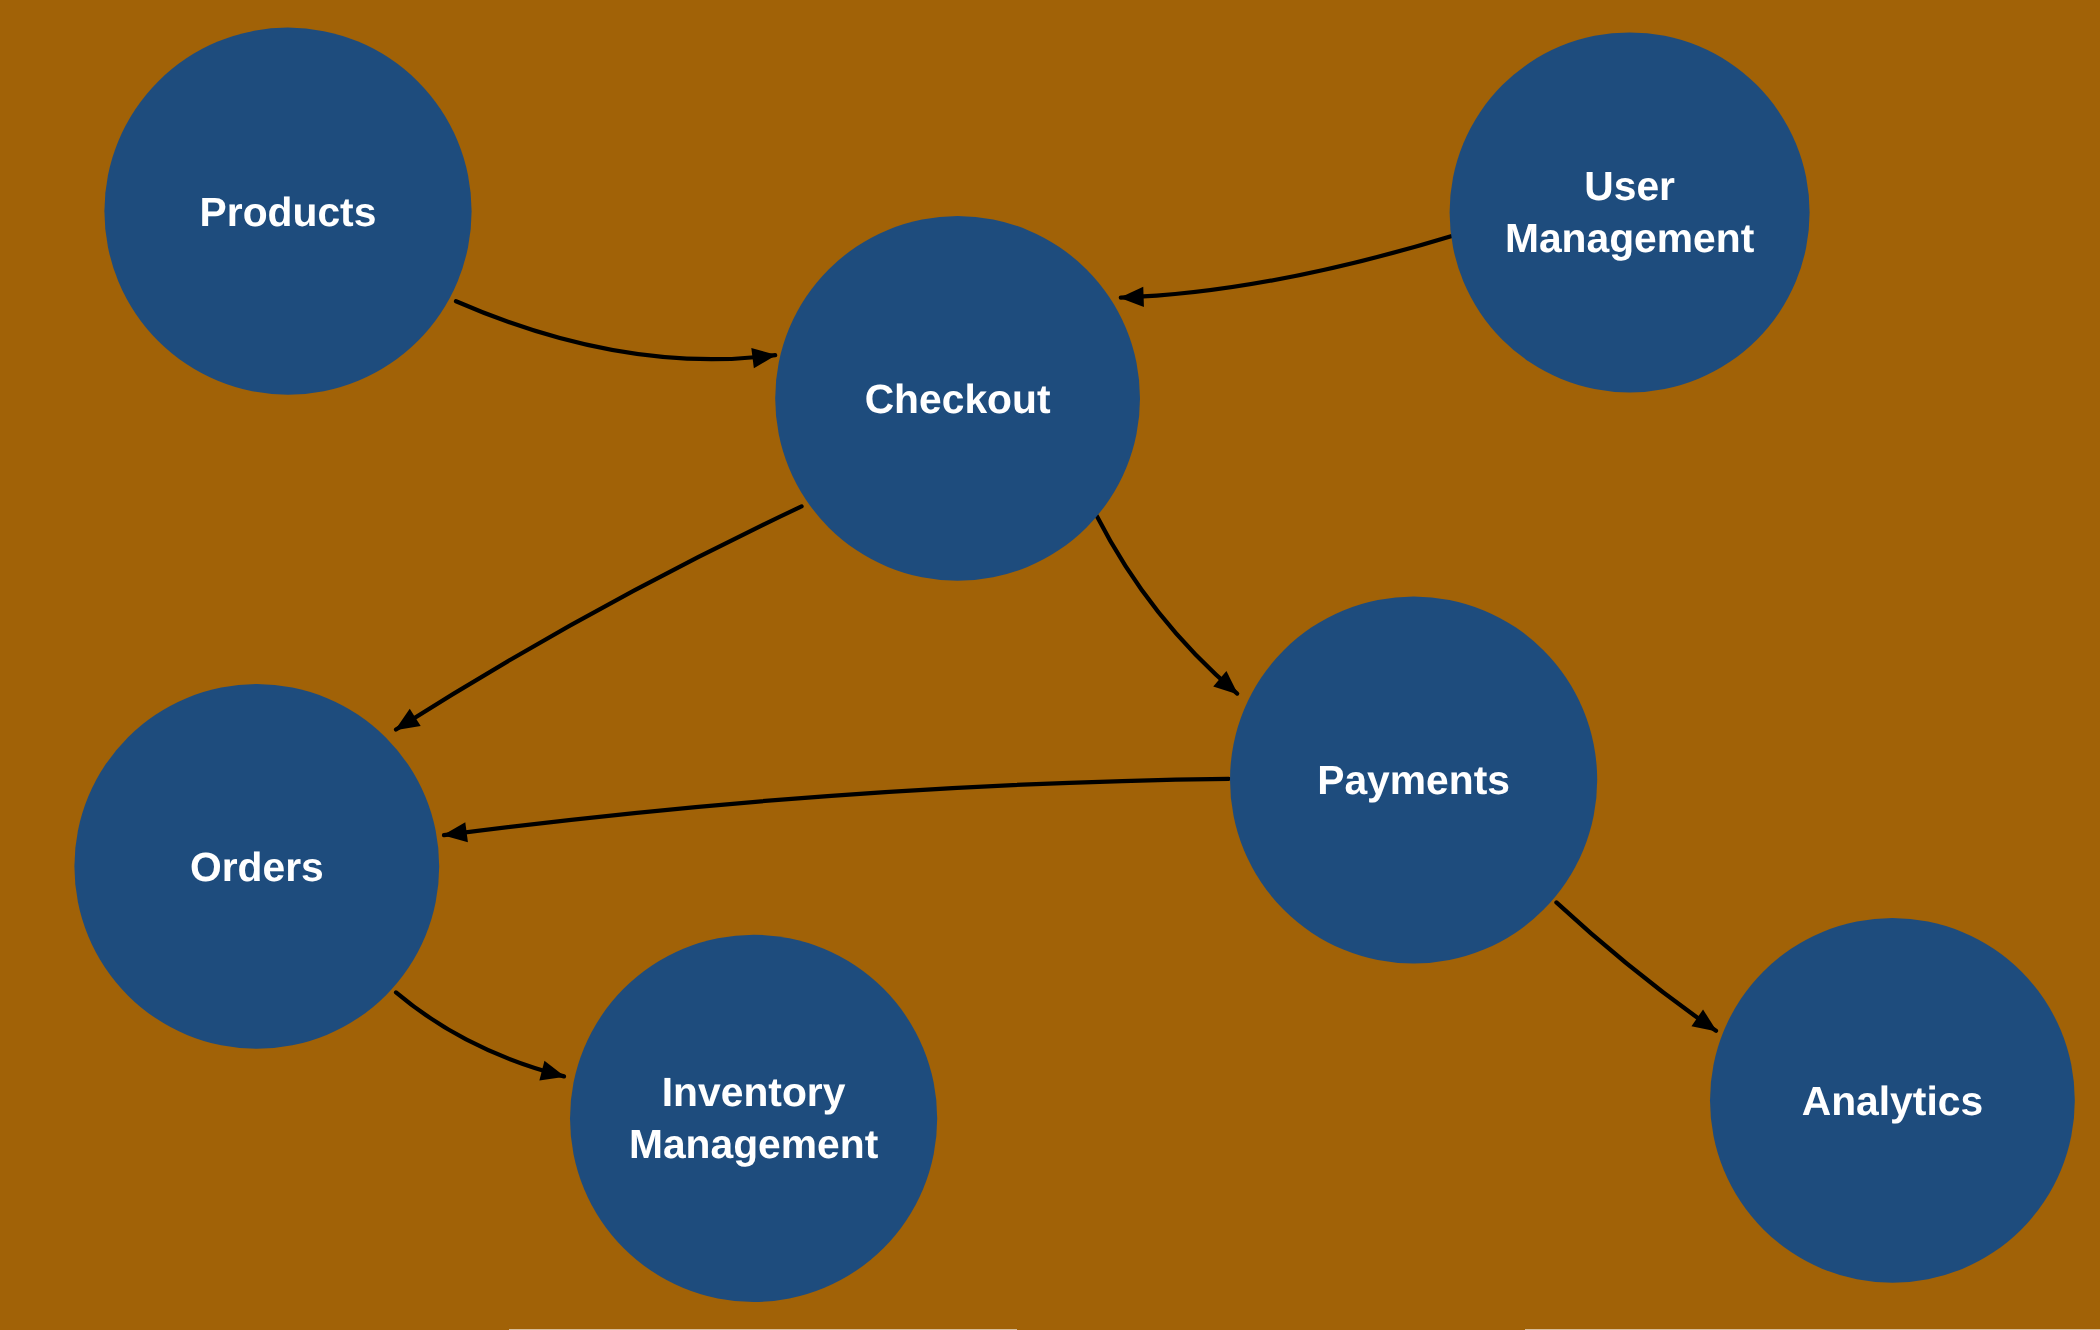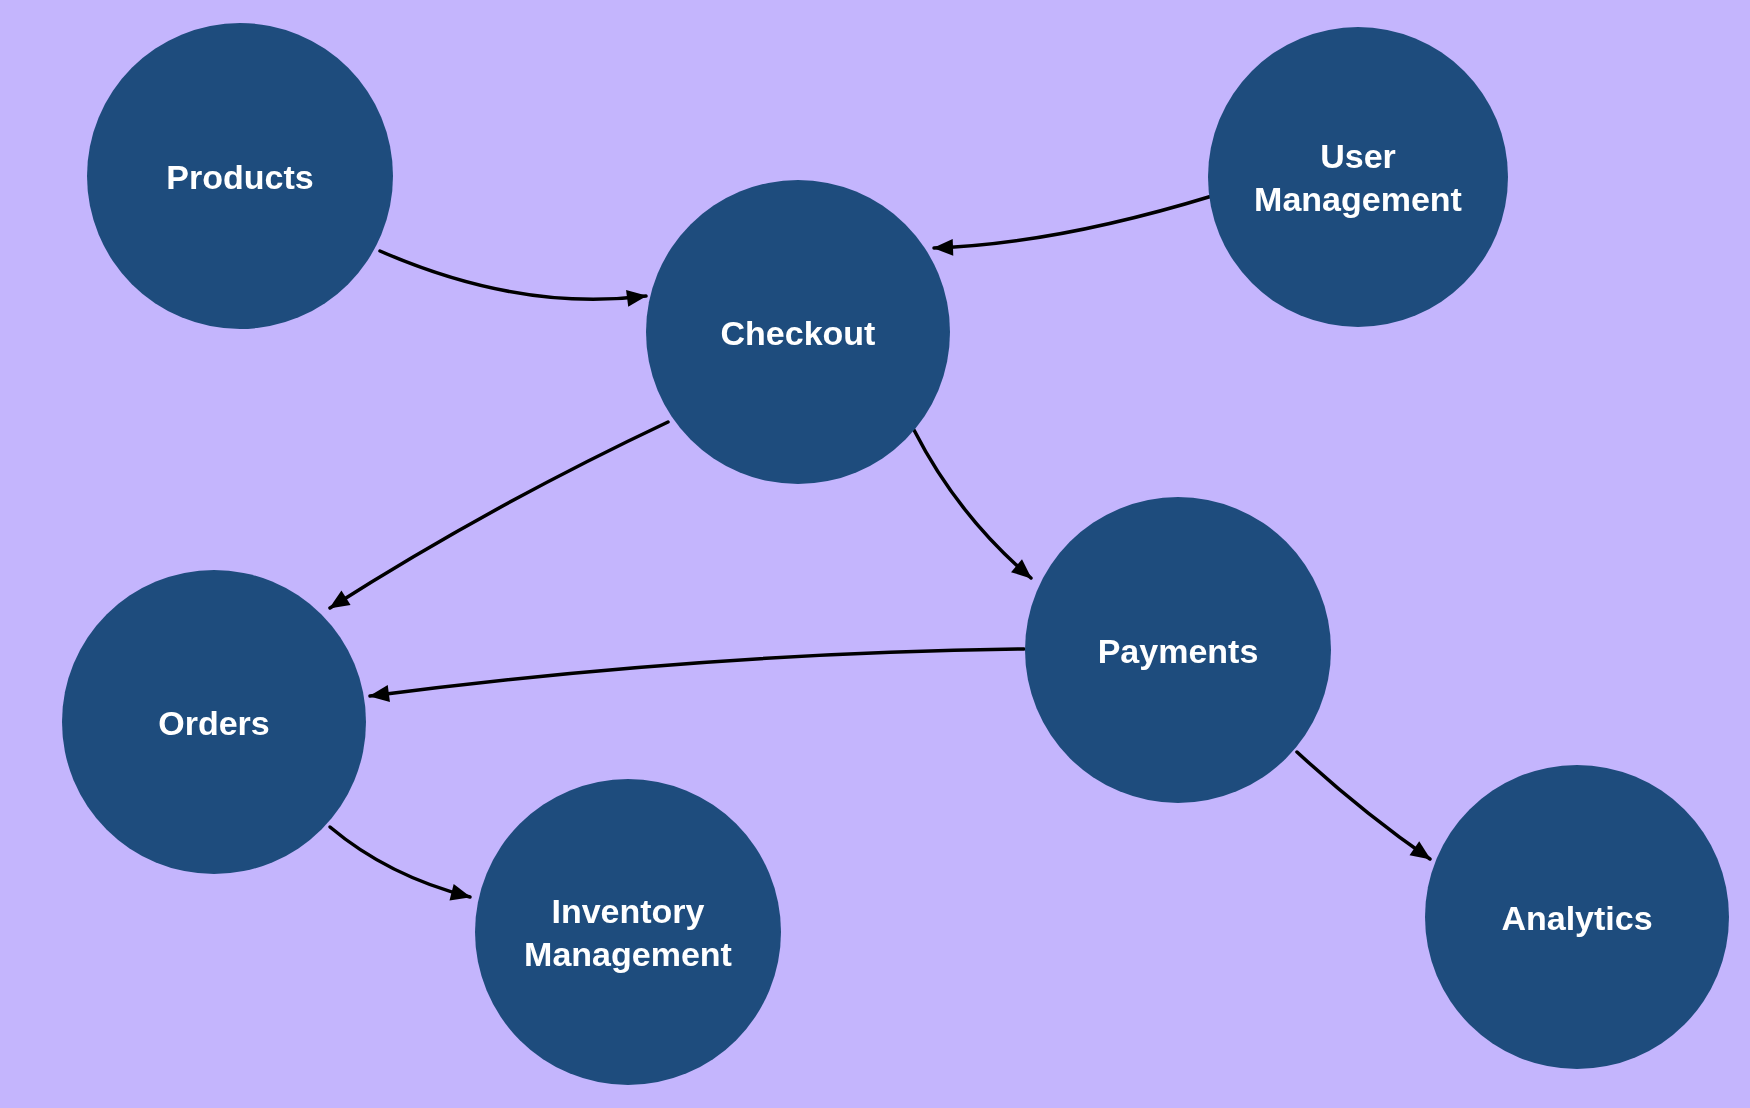--- a/index.html
+++ b/index.html
@@ -5,21 +5,21 @@
   html, body {
     margin: 0;
     padding: 0;
     background: #ffffff;
     font-family: "Liberation Sans", sans-serif;
   }
   .canvas-wrap {
     position: relative;
     width: 1750px;
     height: 1108px;
-    background: #c4b5fd;
+    background: #a16207;
     overflow: hidden;
   }
   svg { display: block; }
   .edge {
     fill: none;
     stroke: #000000;
     stroke-width: 3.5px;
     stroke-linecap: round;
   }
   .node-circle {

